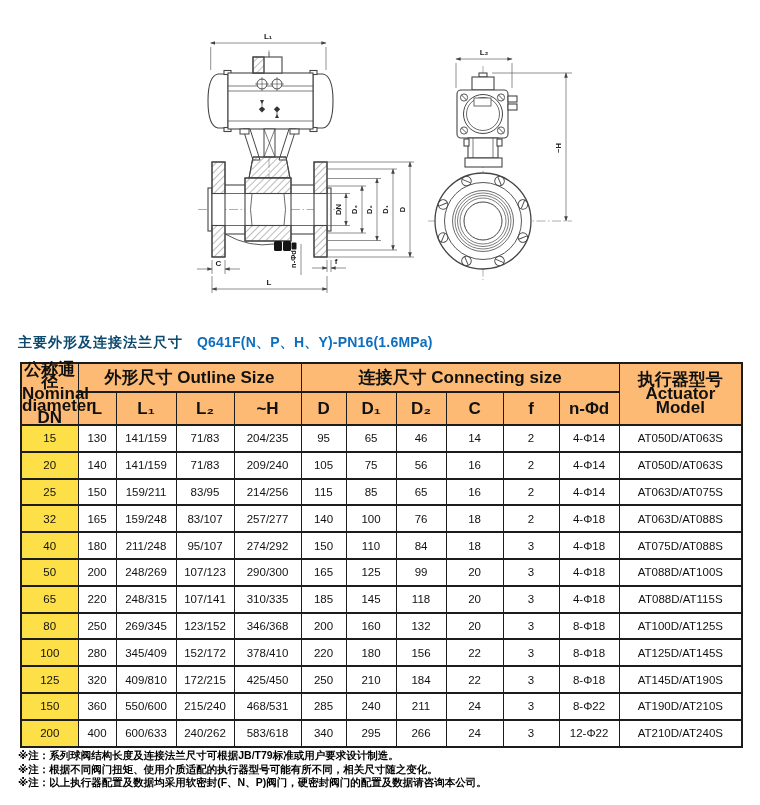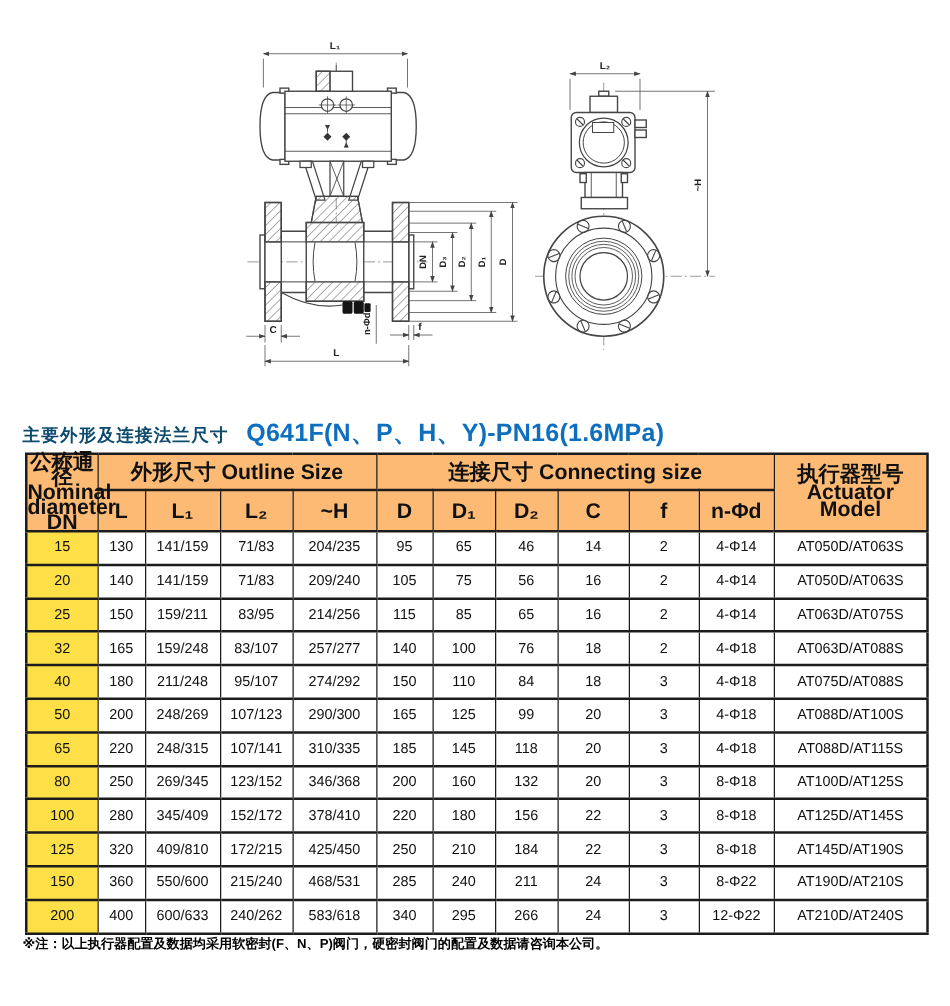--- a/index.html
+++ b/index.html
@@ -8,21 +8,21 @@
 
   
   .drawing { position:absolute; }
   svg text { font-family:"Liberation Sans","DejaVu Sans",sans-serif; fill:#222; }
   .dimtxt { font-size:8px; font-weight:bold; }
   .dimtxt-s { font-size:7.5px; font-weight:bold; }
 
   
   .title-row { position:absolute; left:18px; top:333px; white-space:nowrap; }
   .title-zh { font-size:14px; font-weight:bold; color:#0c4a6e; letter-spacing:1px; }
-  .title-model { font-size:20px; font-weight:bold; color:#0e6fbe; margin-left:14px; letter-spacing:.2px; }
+  .title-model { font-size:14px; font-weight:bold; color:#0e6fbe; margin-left:14px; letter-spacing:.2px; }
 
   
   table.spec { position:absolute; left:20px; top:362px; width:721px; border-collapse:collapse; table-layout:fixed; border:2px solid #1c1c1c; }
   table.spec th, table.spec td {
     border-left:1px solid #1c1c1c; border-right:1px solid #1c1c1c;
     border-top:2px solid #1c1c1c; border-bottom:2px solid #1c1c1c;
     text-align:center; vertical-align:middle; color:#111;
   }
   table.spec th { background:#fdba74; font-size:17px; font-weight:bold;margin-left:12px; }
   th.group { height:29px; }
@@ -500,16 +500,18 @@
           <td>266</td>
           <td>24</td>
           <td>3</td>
           <td>12-Φ22</td>
           <td>AT210D/AT240S</td>
         </tr>
       </tbody>
   </table>
 
   <div class="notes">
+    <div class="note-line">※注：系列球阀结构长度及连接法兰尺寸可根据JB/T79标准或用户要求设计制造。</div>
+    <div class="note-line">※注：根据不同阀门扭矩、使用介质适配的执行器型号可能有所不同，相关尺寸随之变化。</div>
     <div class="note-line">※注：以上执行器配置及数据均采用软密封(F、N、P)阀门，硬密封阀门的配置及数据请咨询本公司。</div>
   </div>
 
 </div>
 
 </body></html>

